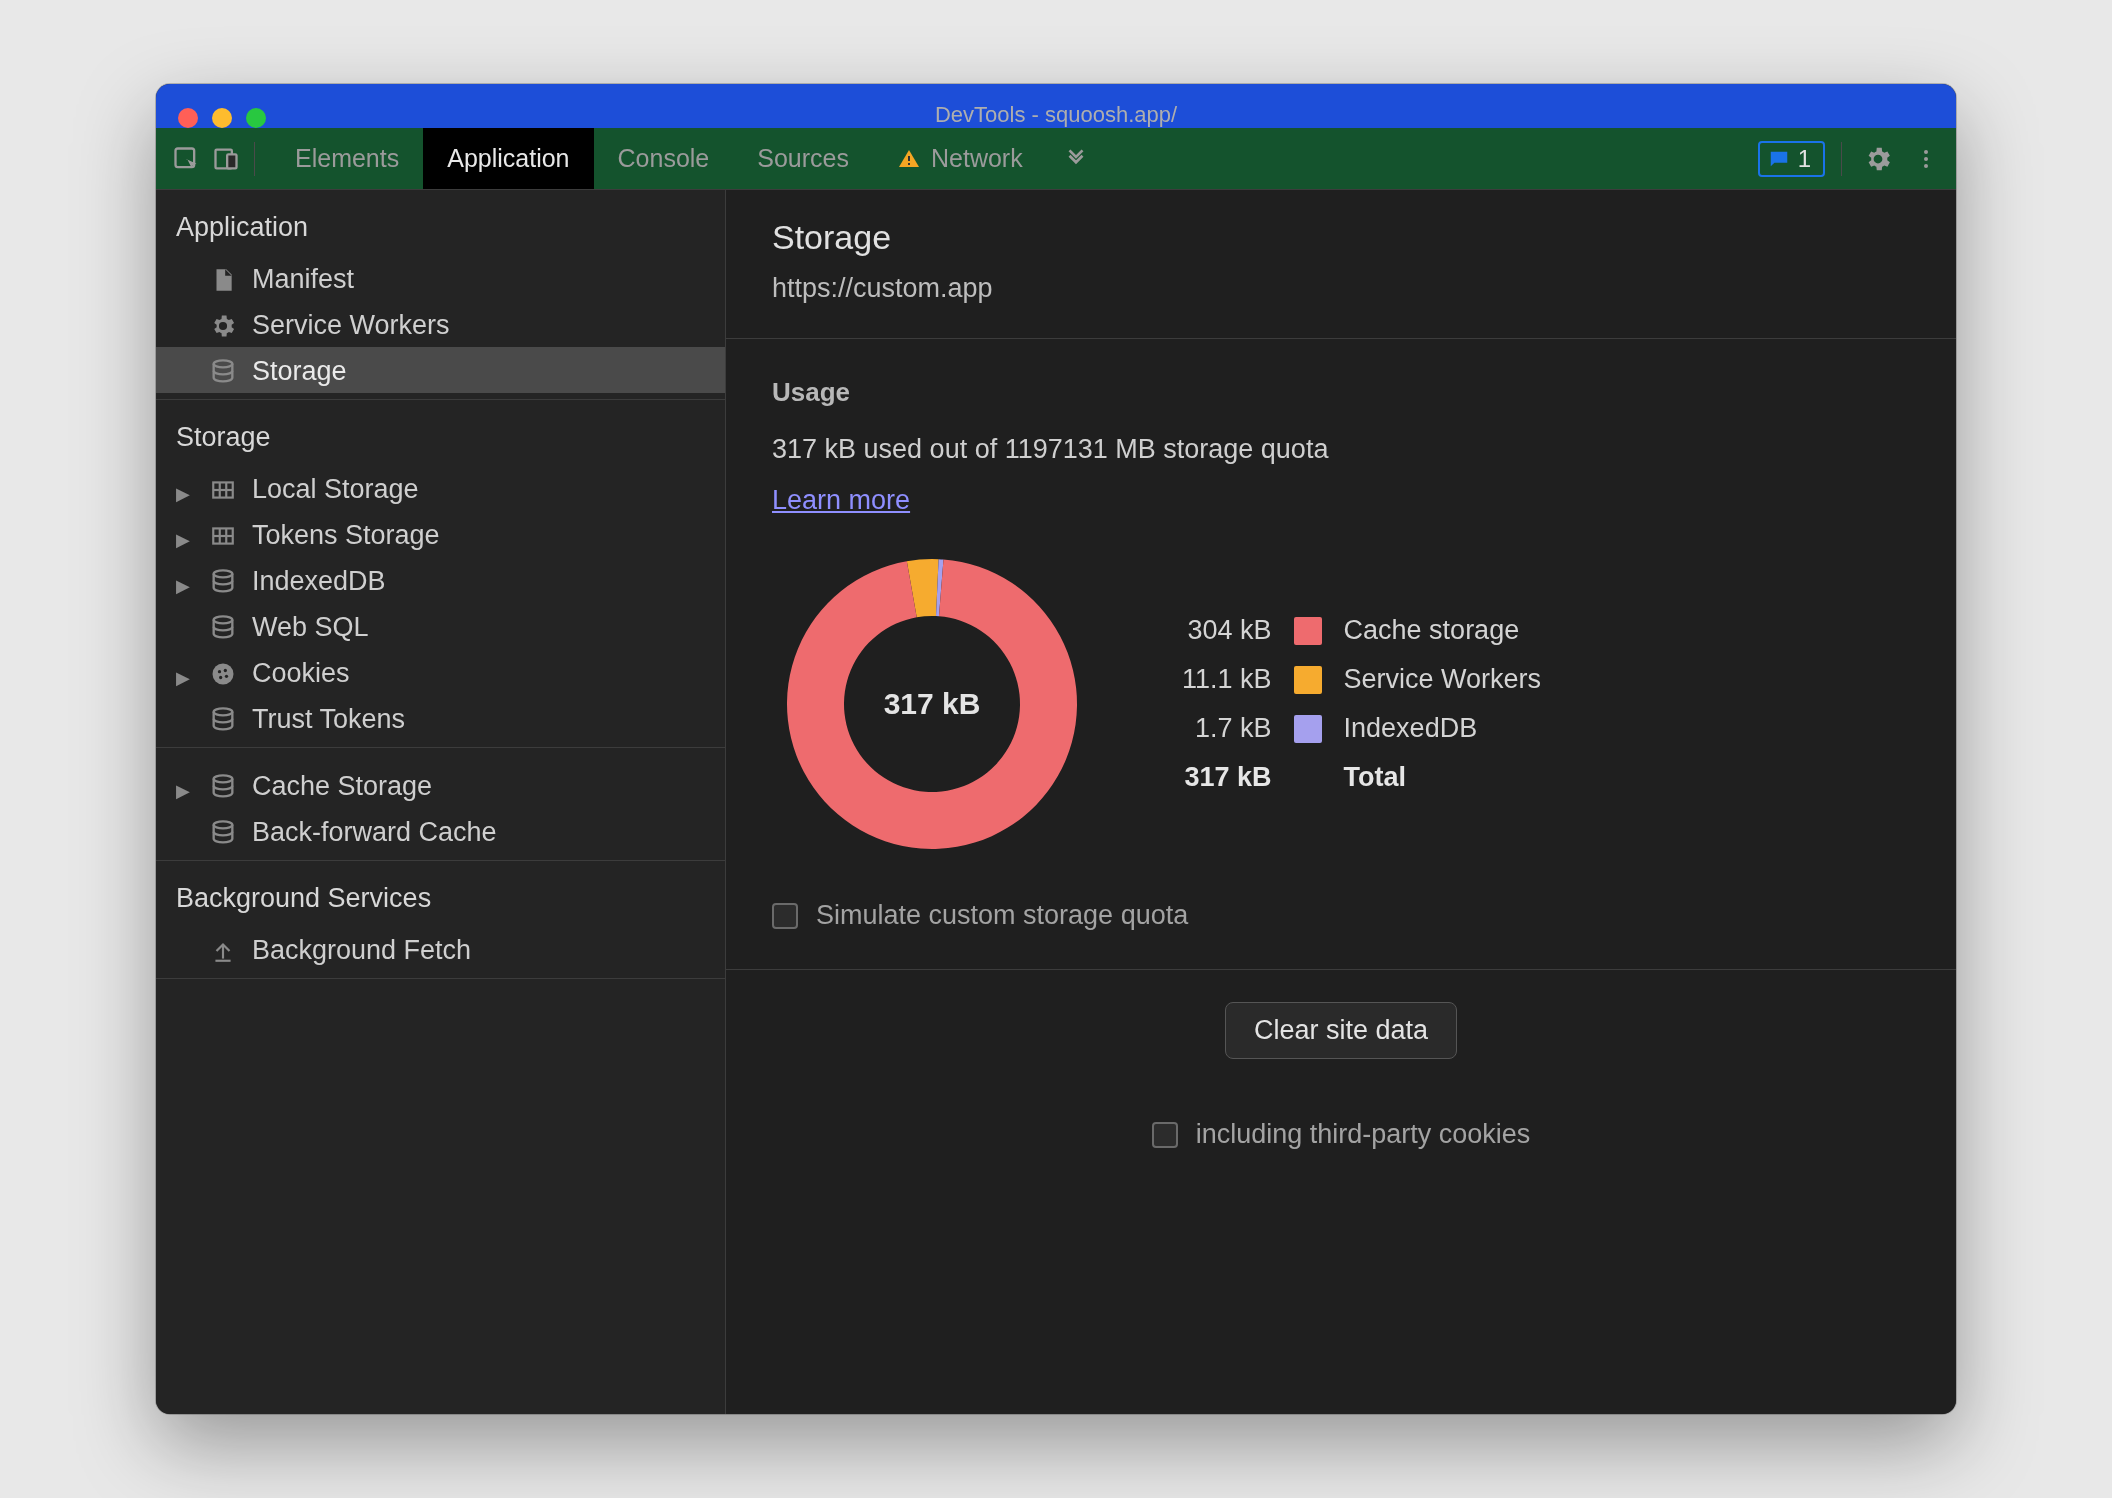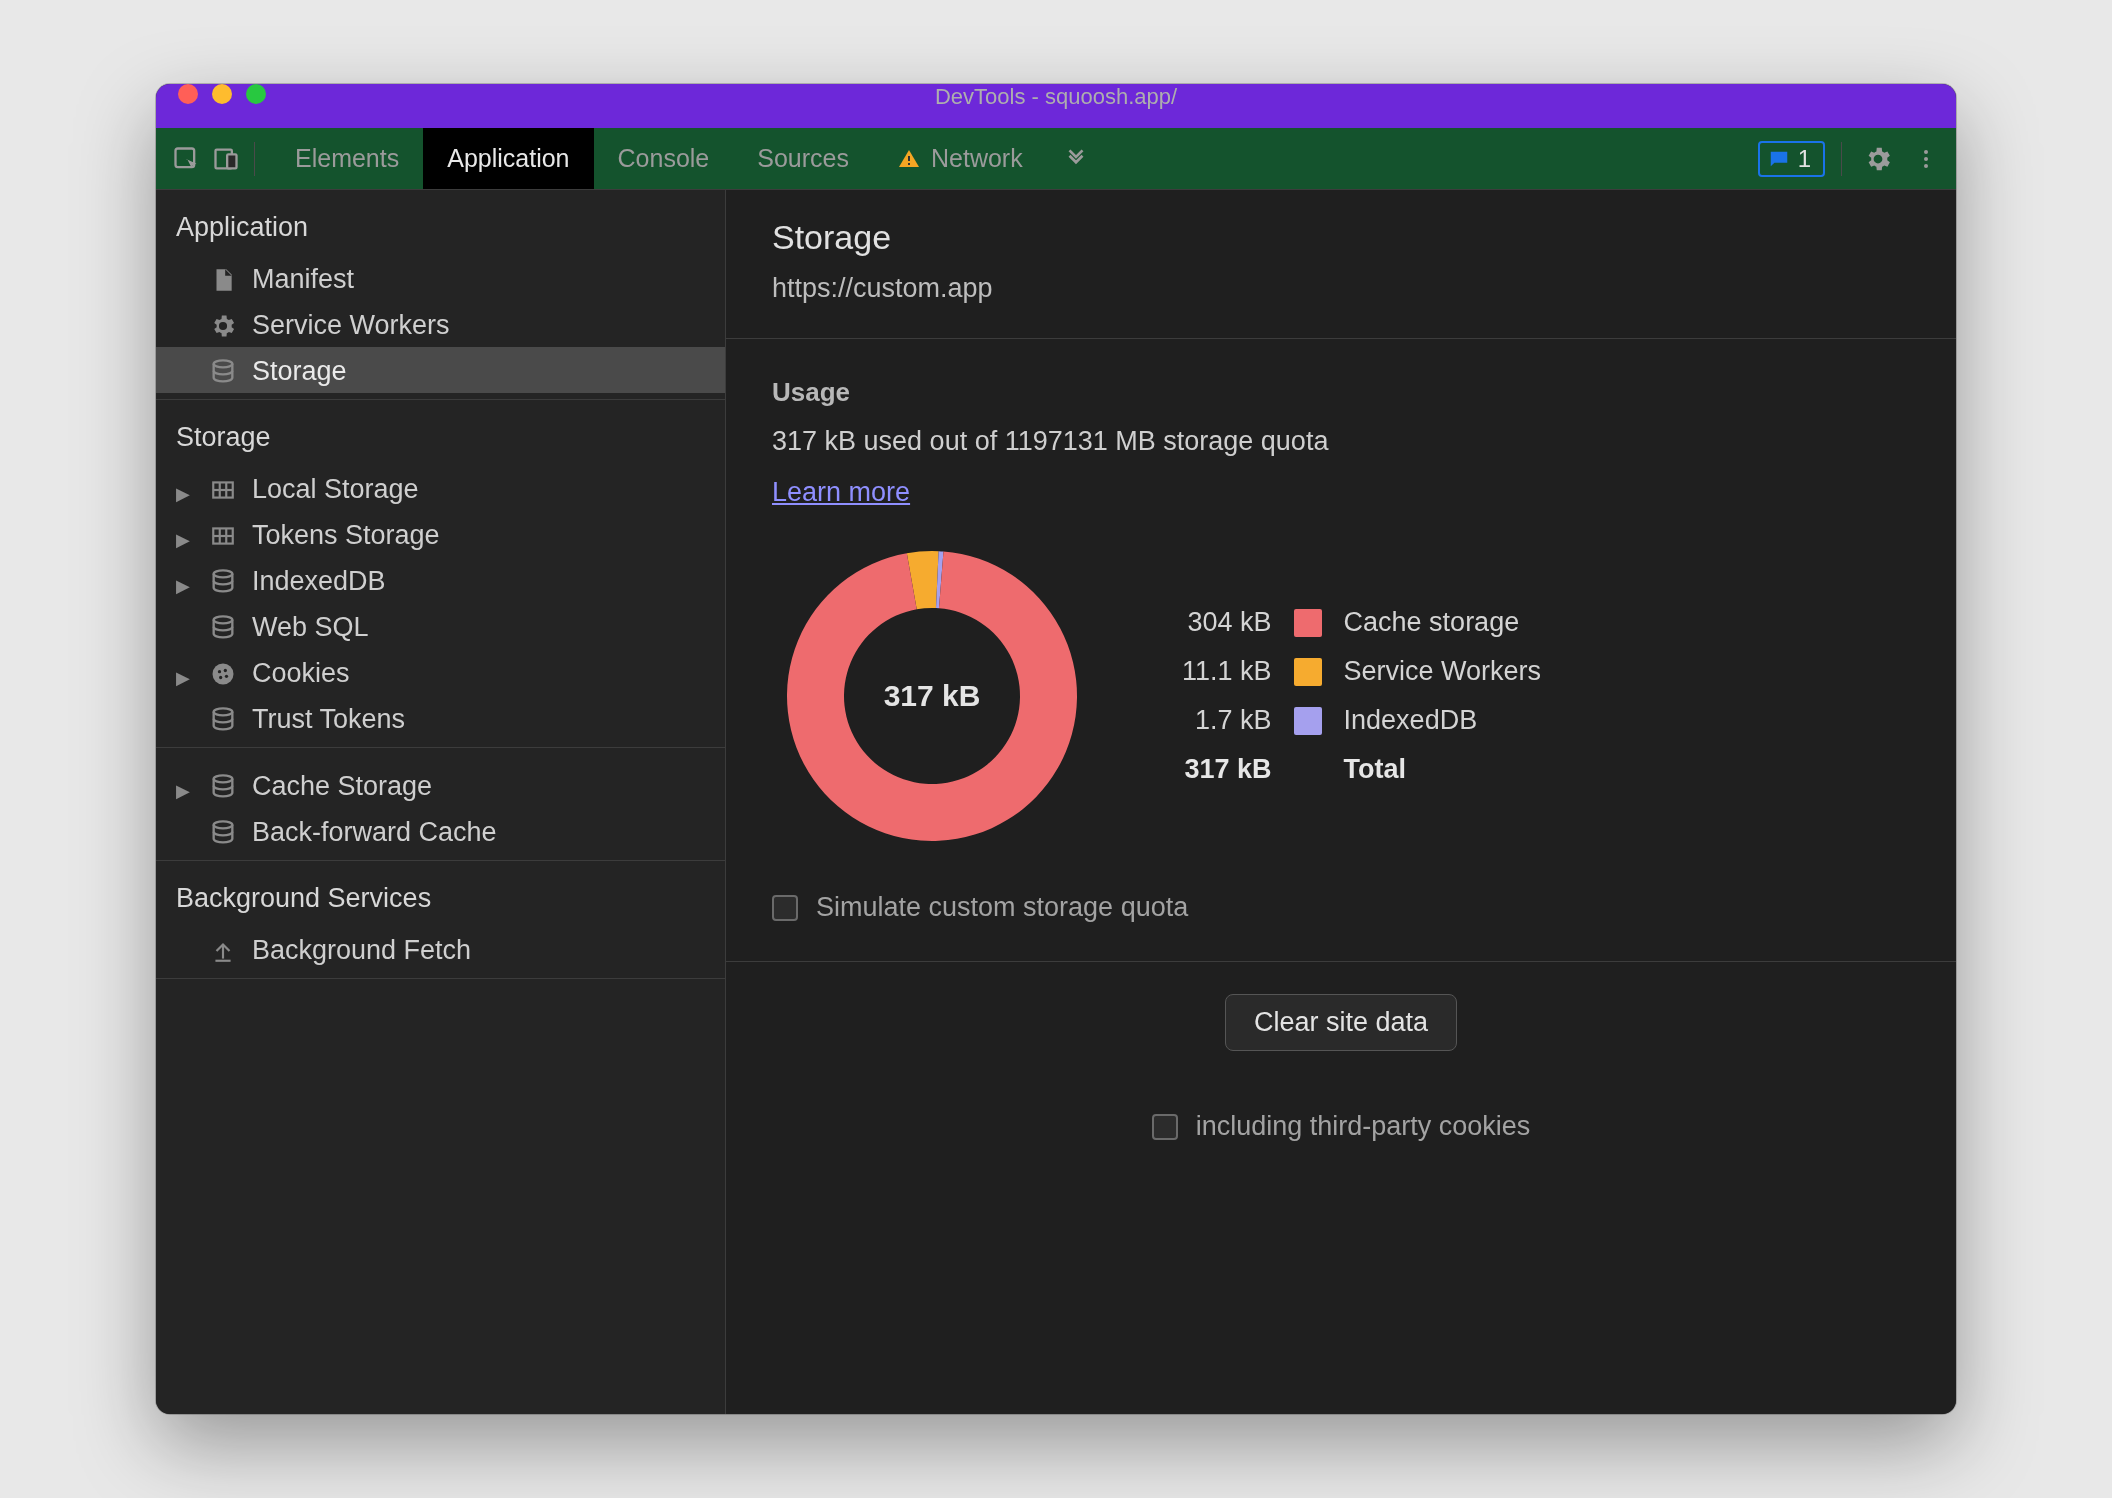--- a/index.html
+++ b/index.html
@@ -18,23 +18,23 @@
     background: #242424;
     border-radius: 14px;
     box-shadow: 0 30px 80px rgba(0,0,0,0.35), 0 0 0 1px rgba(0,0,0,0.2);
     overflow: hidden;
     display: flex;
     flex-direction: column;
   }
   
   .titlebar {
     height: 44px;
-    background: #6d28d9;
+    background: #1d4ed8;
     display: flex;
-    align-items: flex-start;
+    align-items: flex-end;
     position: relative;
   }
   .traffic-lights { display: flex; gap: 14px; margin-left: 22px; }
   .light { width: 20px; height: 20px; border-radius: 50%; }
   .light.red { background: #ff5f57; }
   .light.yellow { background: #febc2e; }
   .light.green { background: #28c840; }
   .titlebar-title {
     position: absolute; left: 0; right: 0; text-align: center;
     color: #aeaeae; font-size: 22px; font-weight: 500; pointer-events: none;
@@ -89,21 +89,21 @@
   .side-item .side-icon { width: 30px; height: 30px; flex-shrink:0; display:flex; align-items:center; justify-content:center; color:#8a8a8a; }
   
   .main {
     flex: 1; background: #1f1f1f; color: #d6d6d6; overflow-y: auto;
   }
   .main-header { padding: 28px 46px 24px 46px; }
   .main-title { font-size: 34px; color: #e1e1e1; margin-bottom: 16px; font-weight: 400;}
   .main-url { font-size: 27px; color: #bdbdbd; }
   .divider-h { height: 1px; background: #3c3c3c; margin: 10px 0; }
   .usage-block { padding: 28px 46px; }
-  .usage-title { font-size: 26px; font-weight: 600; color: #b8b8b8; margin-bottom: 18px; }
+  .usage-title { font-size: 26px; font-weight: 600; color: #b8b8b8; margin-bottom: 26px; }
   .usage-text { font-size: 27px; color: #cfcfcf; margin-bottom: 20px; }
   .learn-link { color: #8f8fff; text-decoration: underline; font-size: 27px; cursor:pointer; }
   .chart-row { display: flex; align-items: center; gap: 90px; margin-top: 28px; }
   .donut-wrap { position: relative; width: 320px; height: 320px; }
   .donut-center {
     position: absolute; inset: 0; display: flex; align-items: center; justify-content: center;
     font-size: 30px; font-weight: 700; color: #e4e4e4;
   }
   .legend { display: grid; grid-template-columns: auto auto auto; column-gap: 22px; row-gap: 18px; align-items:center; font-size: 27px; }
   .legend .val { text-align: right; color: #d4d4d4; }

